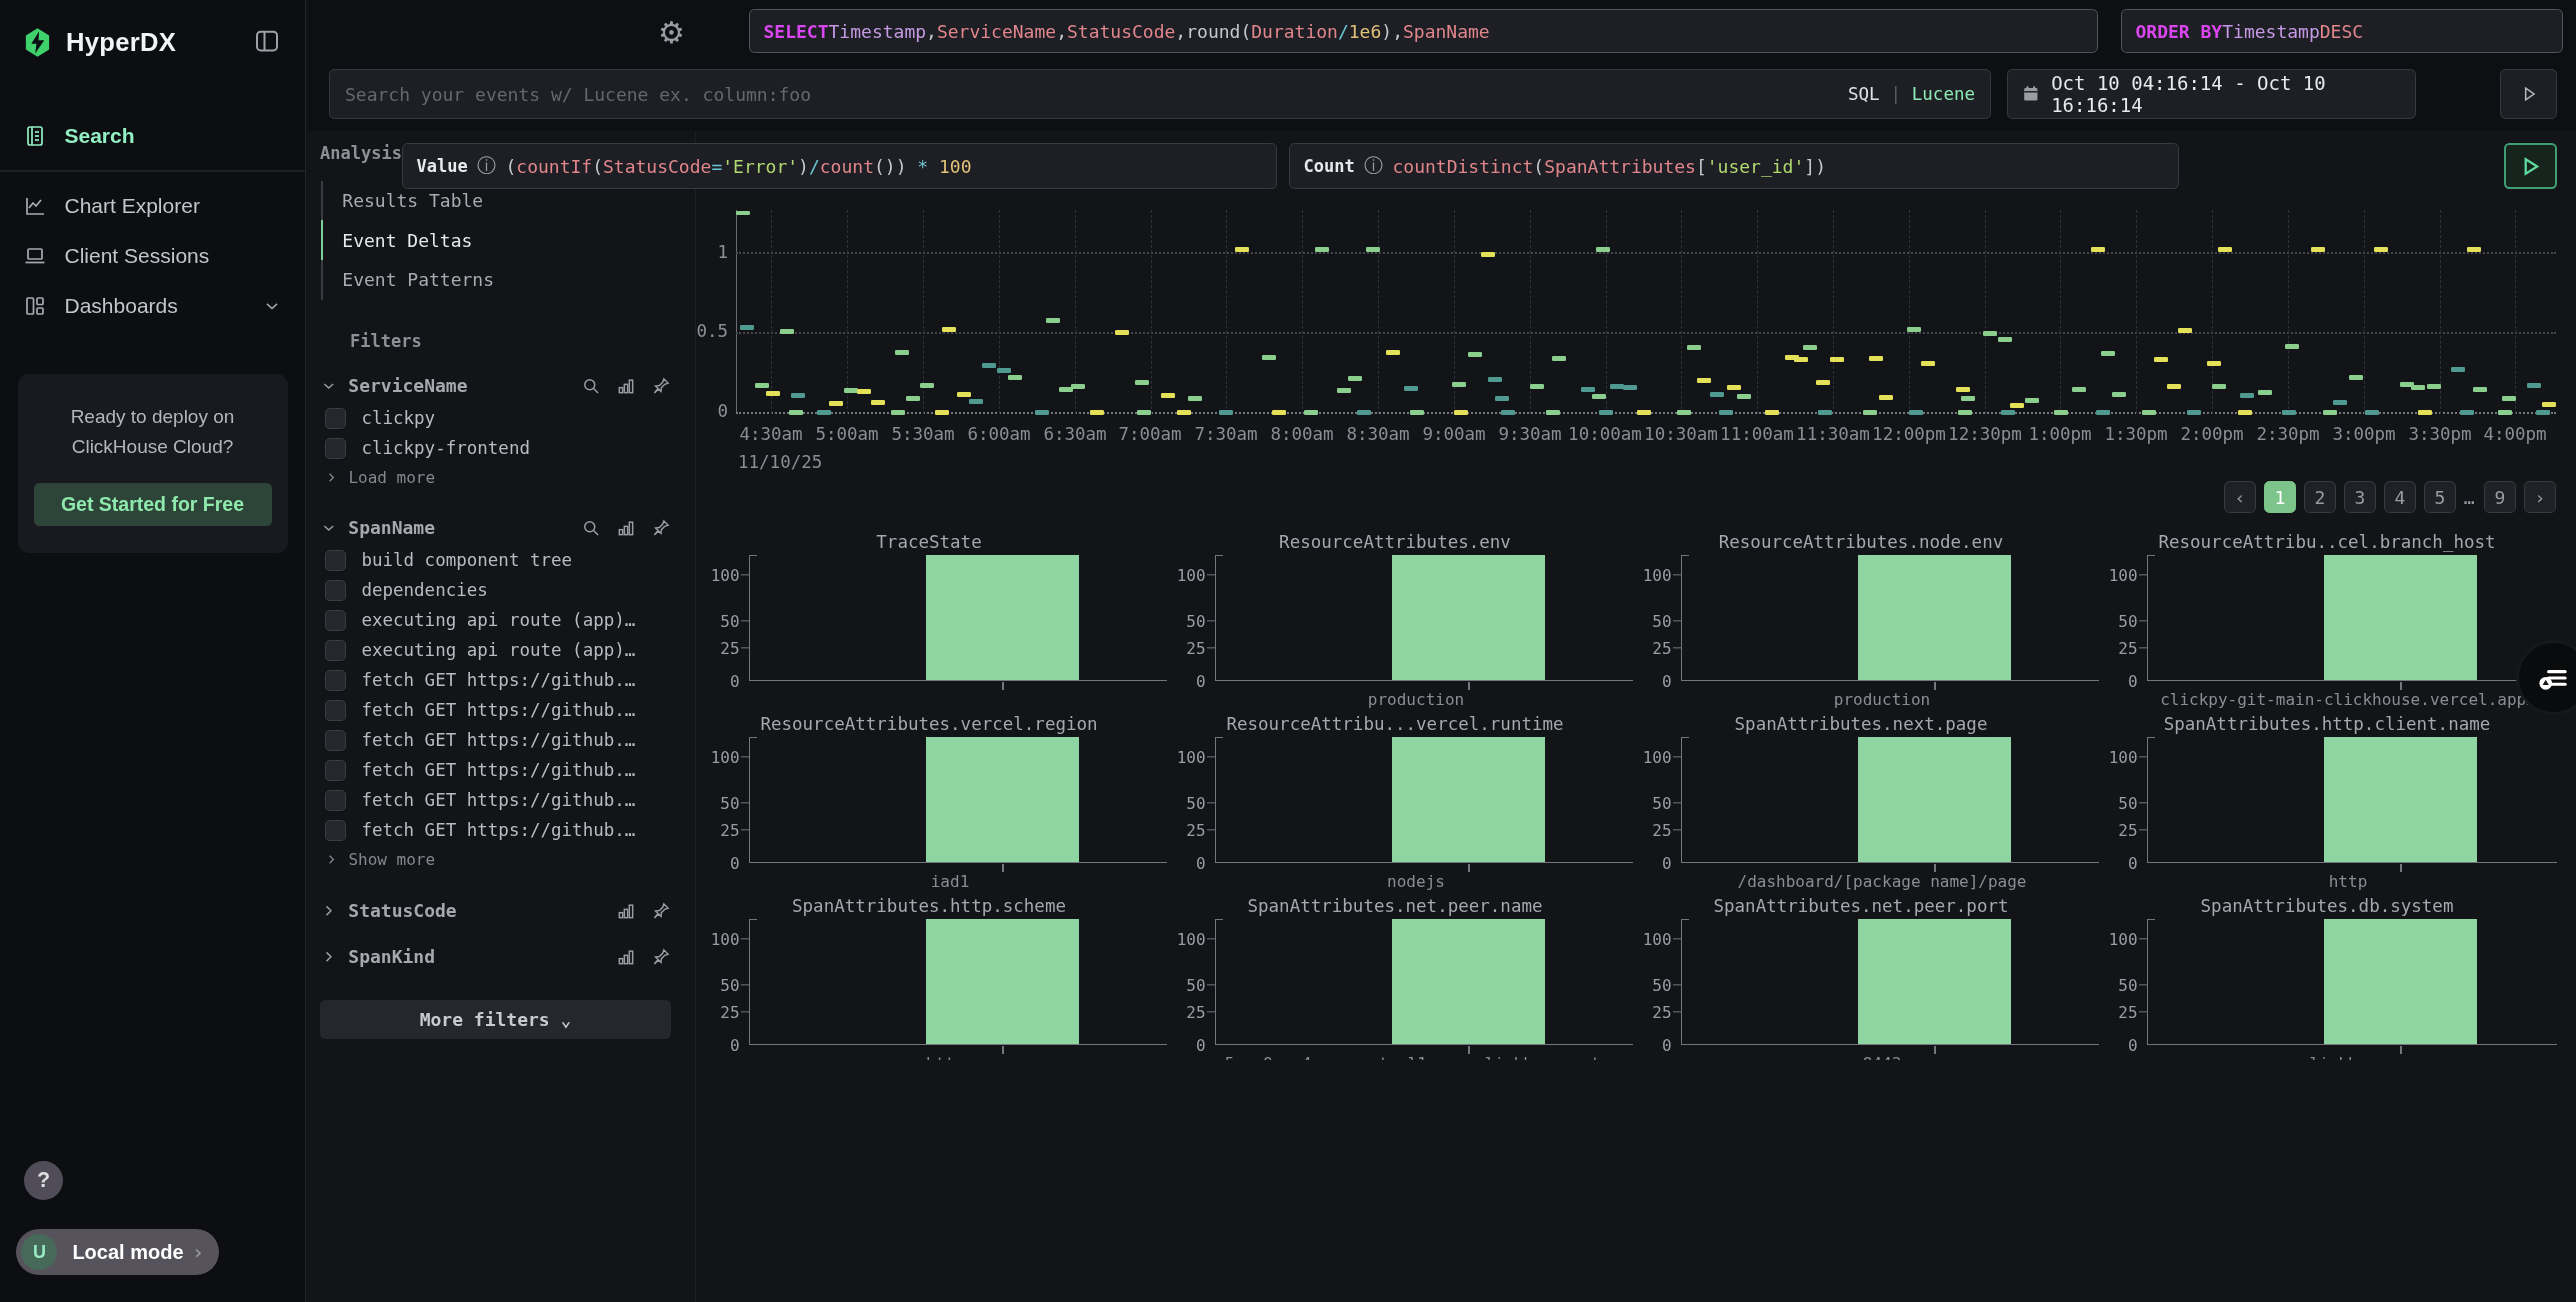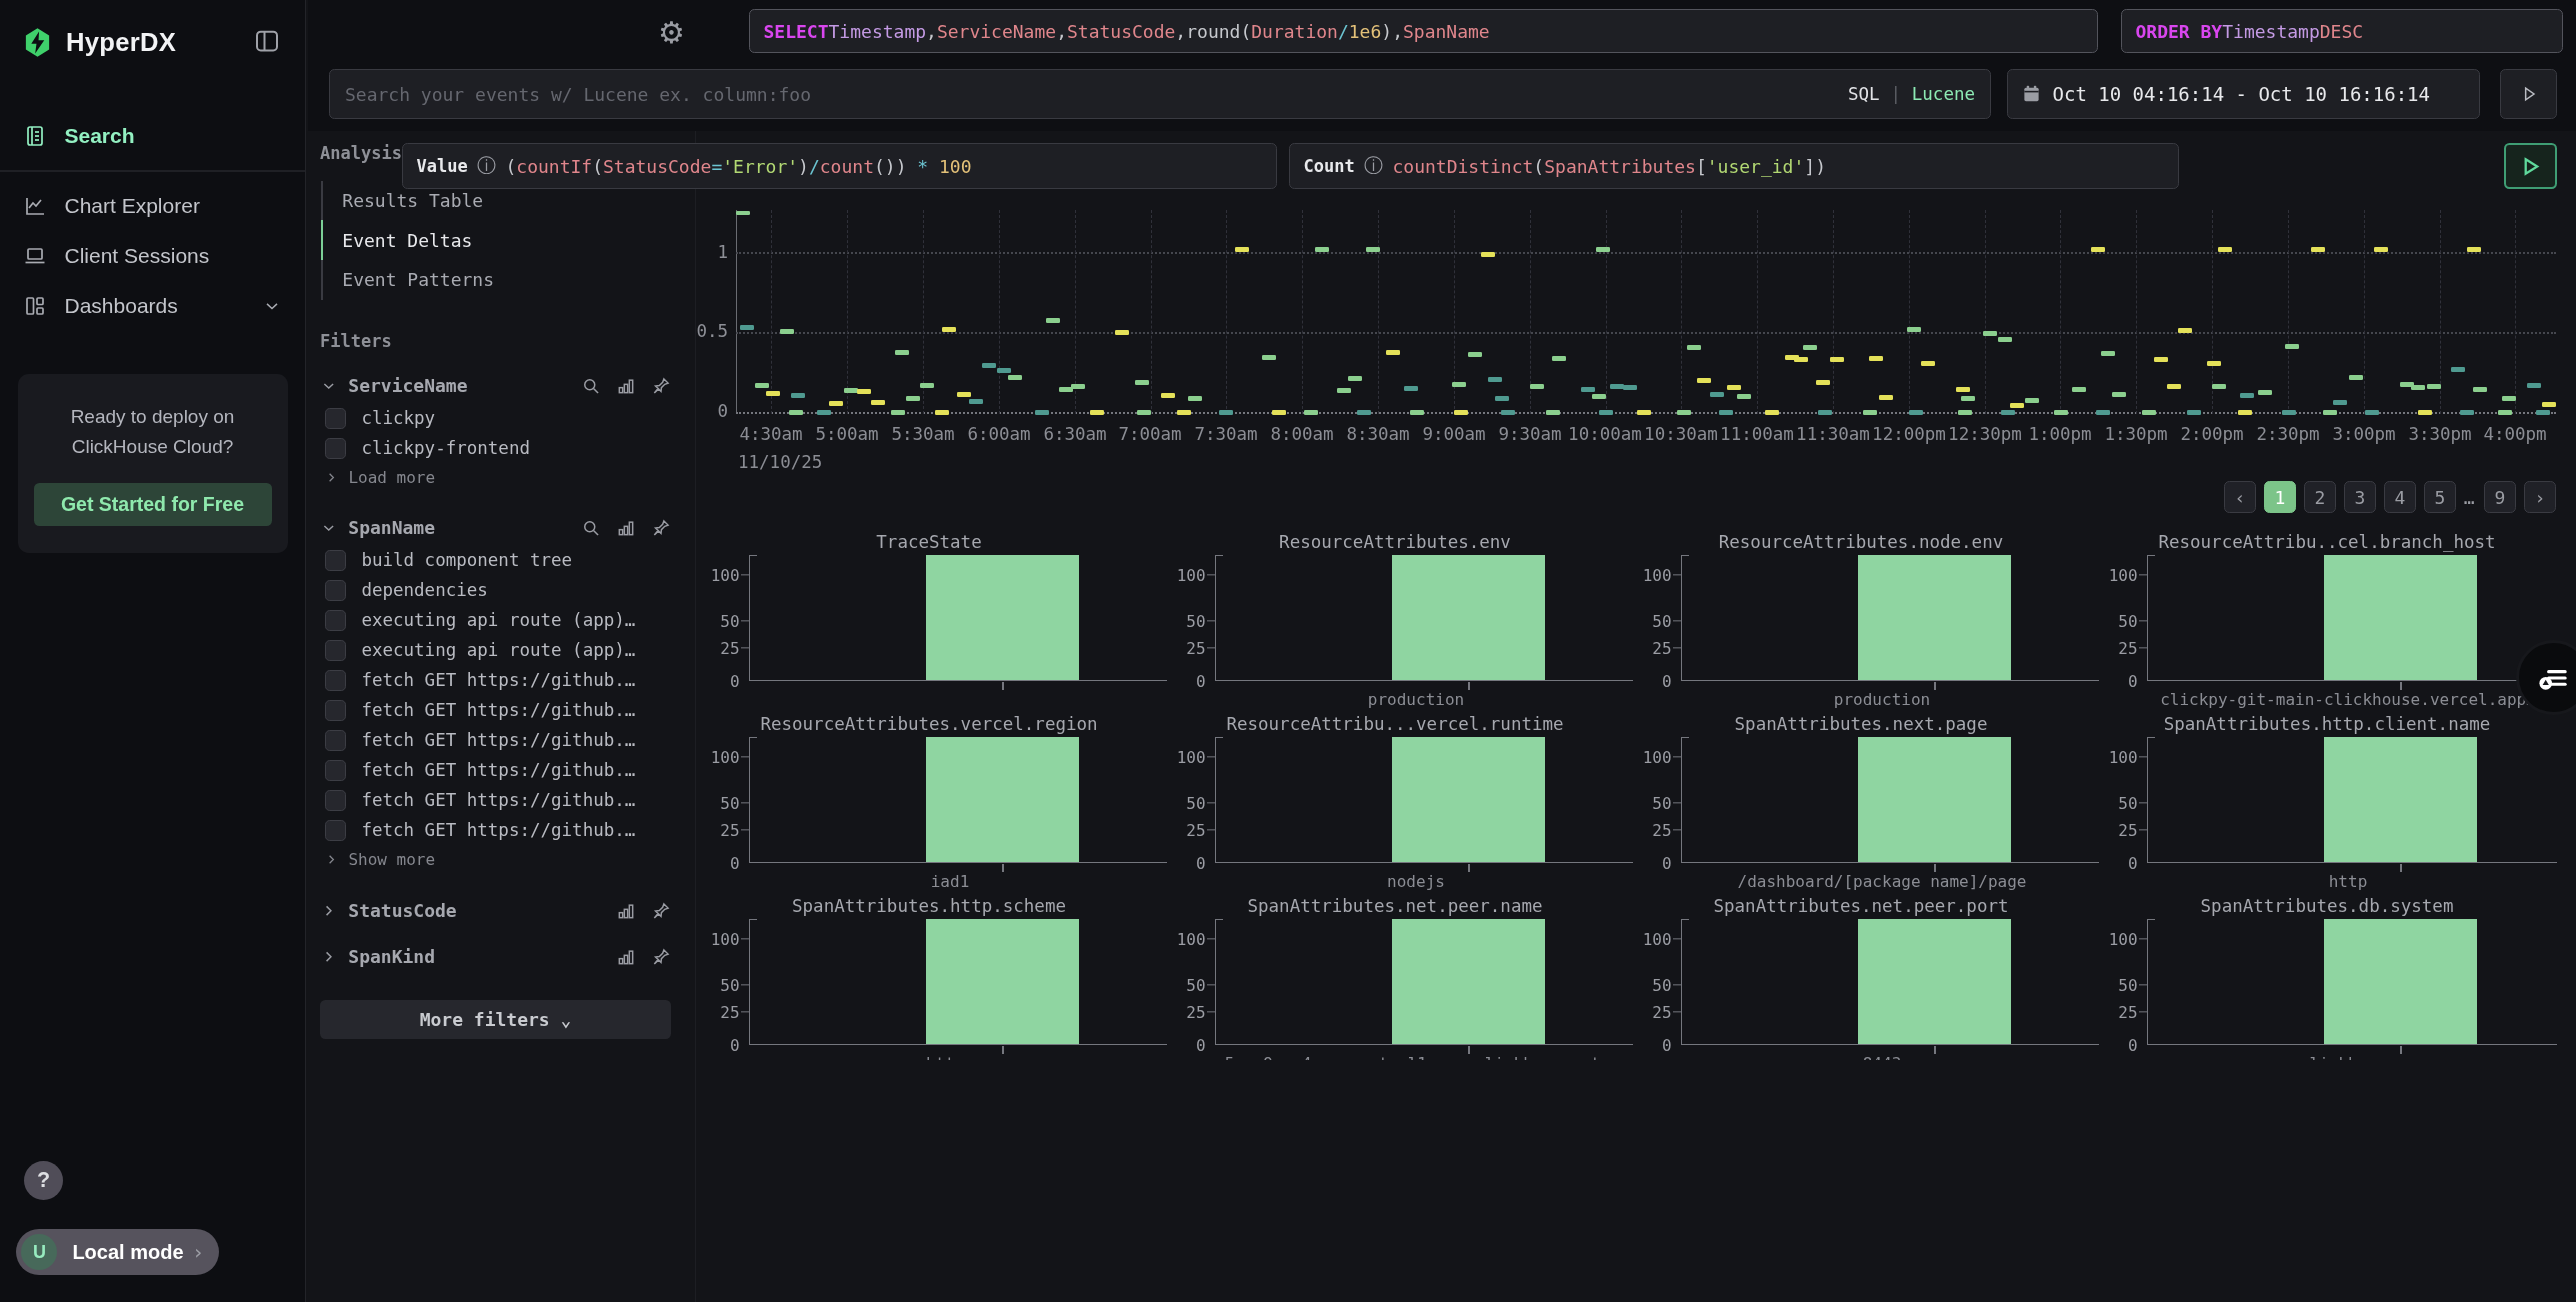--- a/index.html
+++ b/index.html
@@ -35,38 +35,38 @@
   .gear { position:absolute; left:350px; top:15px; font-size:30px; color:#9a9ca3; font-family:"DejaVu Sans", sans-serif; cursor:pointer; }
   .sql-box { left:441px; top:9.4px; width:1349px; height:44px; padding:0 13.5px; border-color:#53545c; font-size:18px; white-space:nowrap; overflow:hidden; }
   .order-box { left:1813px; top:9.4px; width:442px; height:44px; padding:0 13.5px; border-color:#53545c; font-size:18px; white-space:nowrap;align-items:center; }
   .search-box { left:21px; top:69px; width:1662px; height:50px; padding:0 15px; }
   .search-input { flex:1; background:transparent; border:none; outline:none; color:#c6c8cd; font-family:"DejaVu Sans Mono", monospace; font-size:18px; }
   .search-input::placeholder { color:#65676f; }
   .lang-toggle { display:flex; gap:10.8px; font-size:17.5px; align-items:center; }
   .lang-sql { color:#e2e3e7; cursor:pointer; }
   .lang-div { color:#5b5d64; }
   .lang-lucene { color:#8deab4; cursor:pointer; }
-  .date-box { left:1699px; top:69px; width:473px; height:50px; padding:0 13.5px; gap:12px; font-size:19px; color:#e8e9ec; cursor:pointer; }
+  .date-box { left:1699px; top:69px; width:409px; height:50px; padding:0 13.5px; gap:12px; font-size:19px; color:#e8e9ec; cursor:pointer; }
   .run-top { left:2192px; top:69px; width:57px; height:50px; justify-content:center; cursor:pointer; }
 
   
   .tok-kw { color:#d946ef; font-weight:bold; }
   .tok-purple { color:#c49ae4; }
   .tok-red { color:#e0868c; }
   .tok-cyan { color:#6cc5d2; }
   .tok-num { color:#e3c179; }
   .tok-str { color:#b2d873; }
   .tok-plain { color:#c6c8cd; }
 
   
   .left-panel { position:absolute; left:320px; top:143px; width:351px; }
   .panel-label { font-size:17px; font-weight:bold; color:#8e9097; margin-bottom:17.5px; }
   .mode-item { border-left:2.7px solid #3a3b42; padding:9.4px 0 9.4px 19px; margin-left:1.3px; font-size:18px; color:#a9abb2; cursor:pointer; }
   .mode-item.active { border-left-color:#7ccf96; color:#e8e9ec; }
-  .filters-label { margin-top:31px; }
+  .filters-label { margin-top:31px;margin-left:30px; }
   .fgroup-head { display:flex; align-items:center; gap:10.8px; height:35px; cursor:pointer; margin-top:6.7px; }
   .fgroup-name { font-size:18px; font-weight:bold; color:#a6a8af; }
   .fgroup-icons { margin-left:auto; display:flex; gap:15px; align-items:center; }
   .fgroup-icons svg { cursor:pointer; }
   .chk-row { display:flex; align-items:center; gap:15px; height:30px; padding-left:5.4px; cursor:pointer; }
   .chk { width:21px; height:21px; border-radius:4.7px; background:#26272d; border:1.3px solid #3c3d44; flex:0 0 auto; }
   .chk-label { font-size:17.5px; color:#b9bbc2; white-space:nowrap; overflow:hidden; text-overflow:ellipsis; }
   .more-row { display:flex; align-items:center; gap:9.4px; height:28px; color:#85878e; font-size:16px; cursor:pointer; padding-left:4px; }
   .more-filters { margin-top:25.6px; width:100%; height:39px; background:#26272d; border:none; border-radius:5.4px; color:#c9cbd0; font-family:"DejaVu Sans Mono", monospace; font-weight:bold; font-size:18px; cursor:pointer; }
   .vsep { position:absolute; left:695px; top:131px; bottom:0; width:1.3px; background:#1d1e23; }

